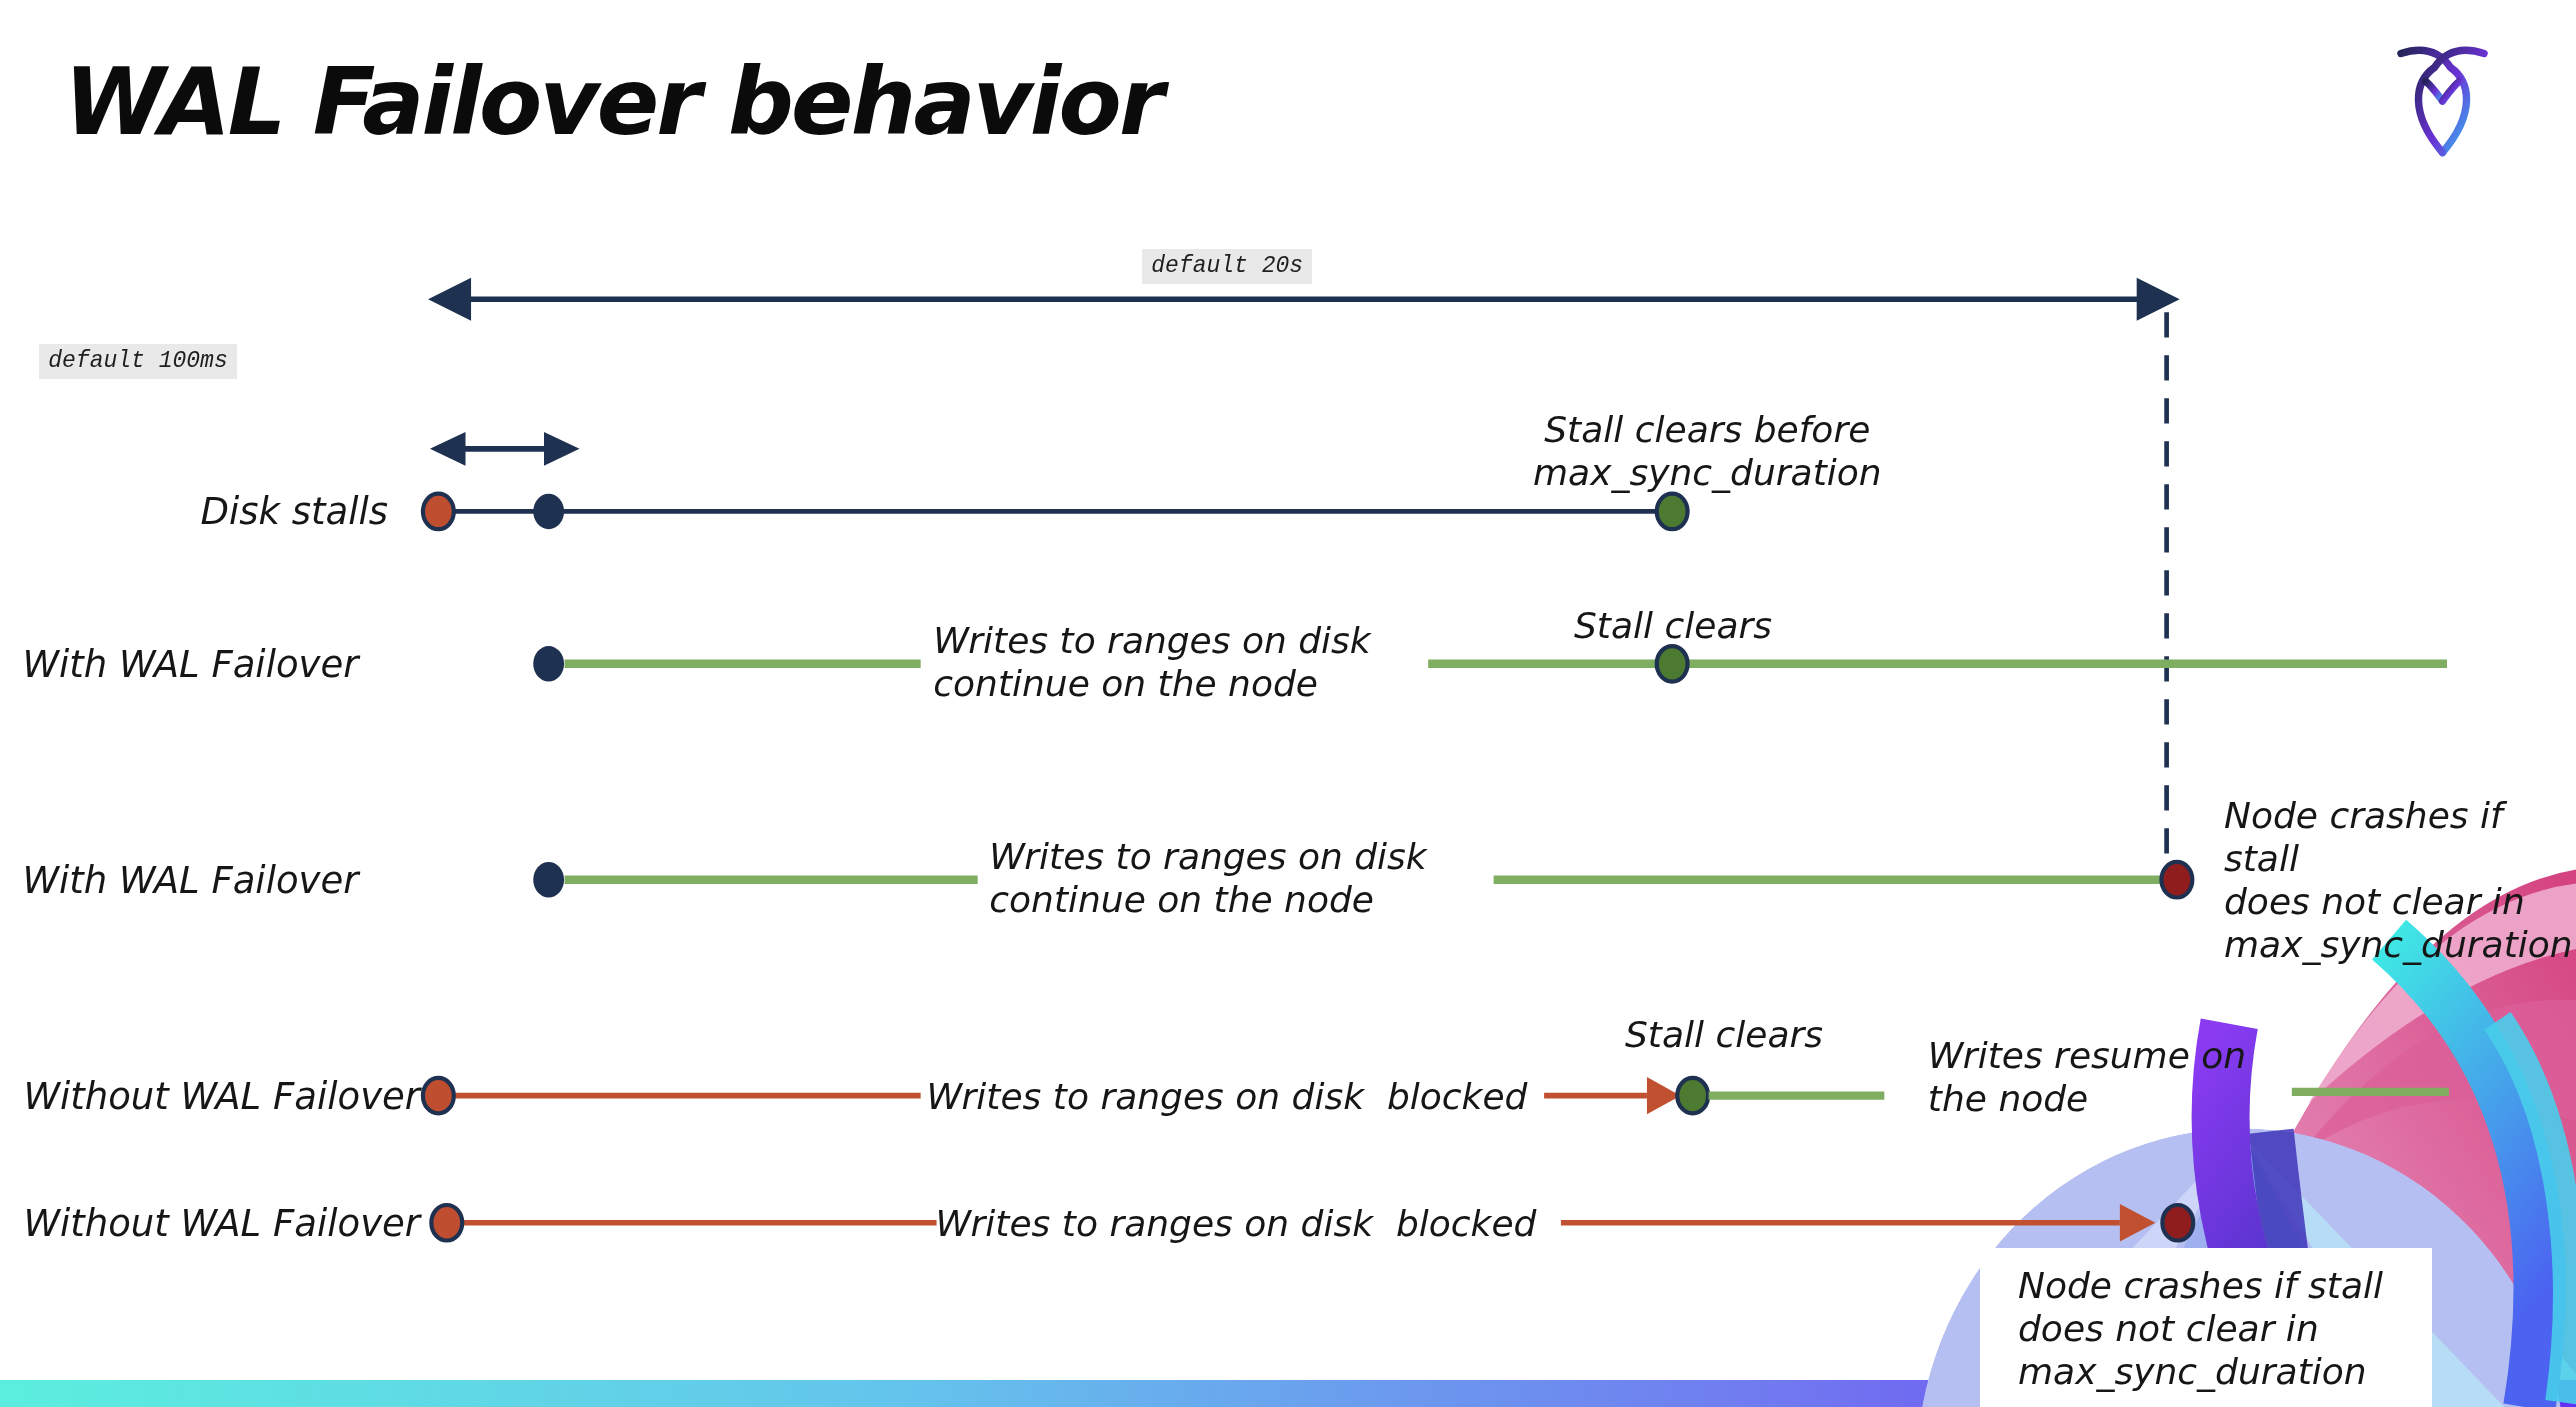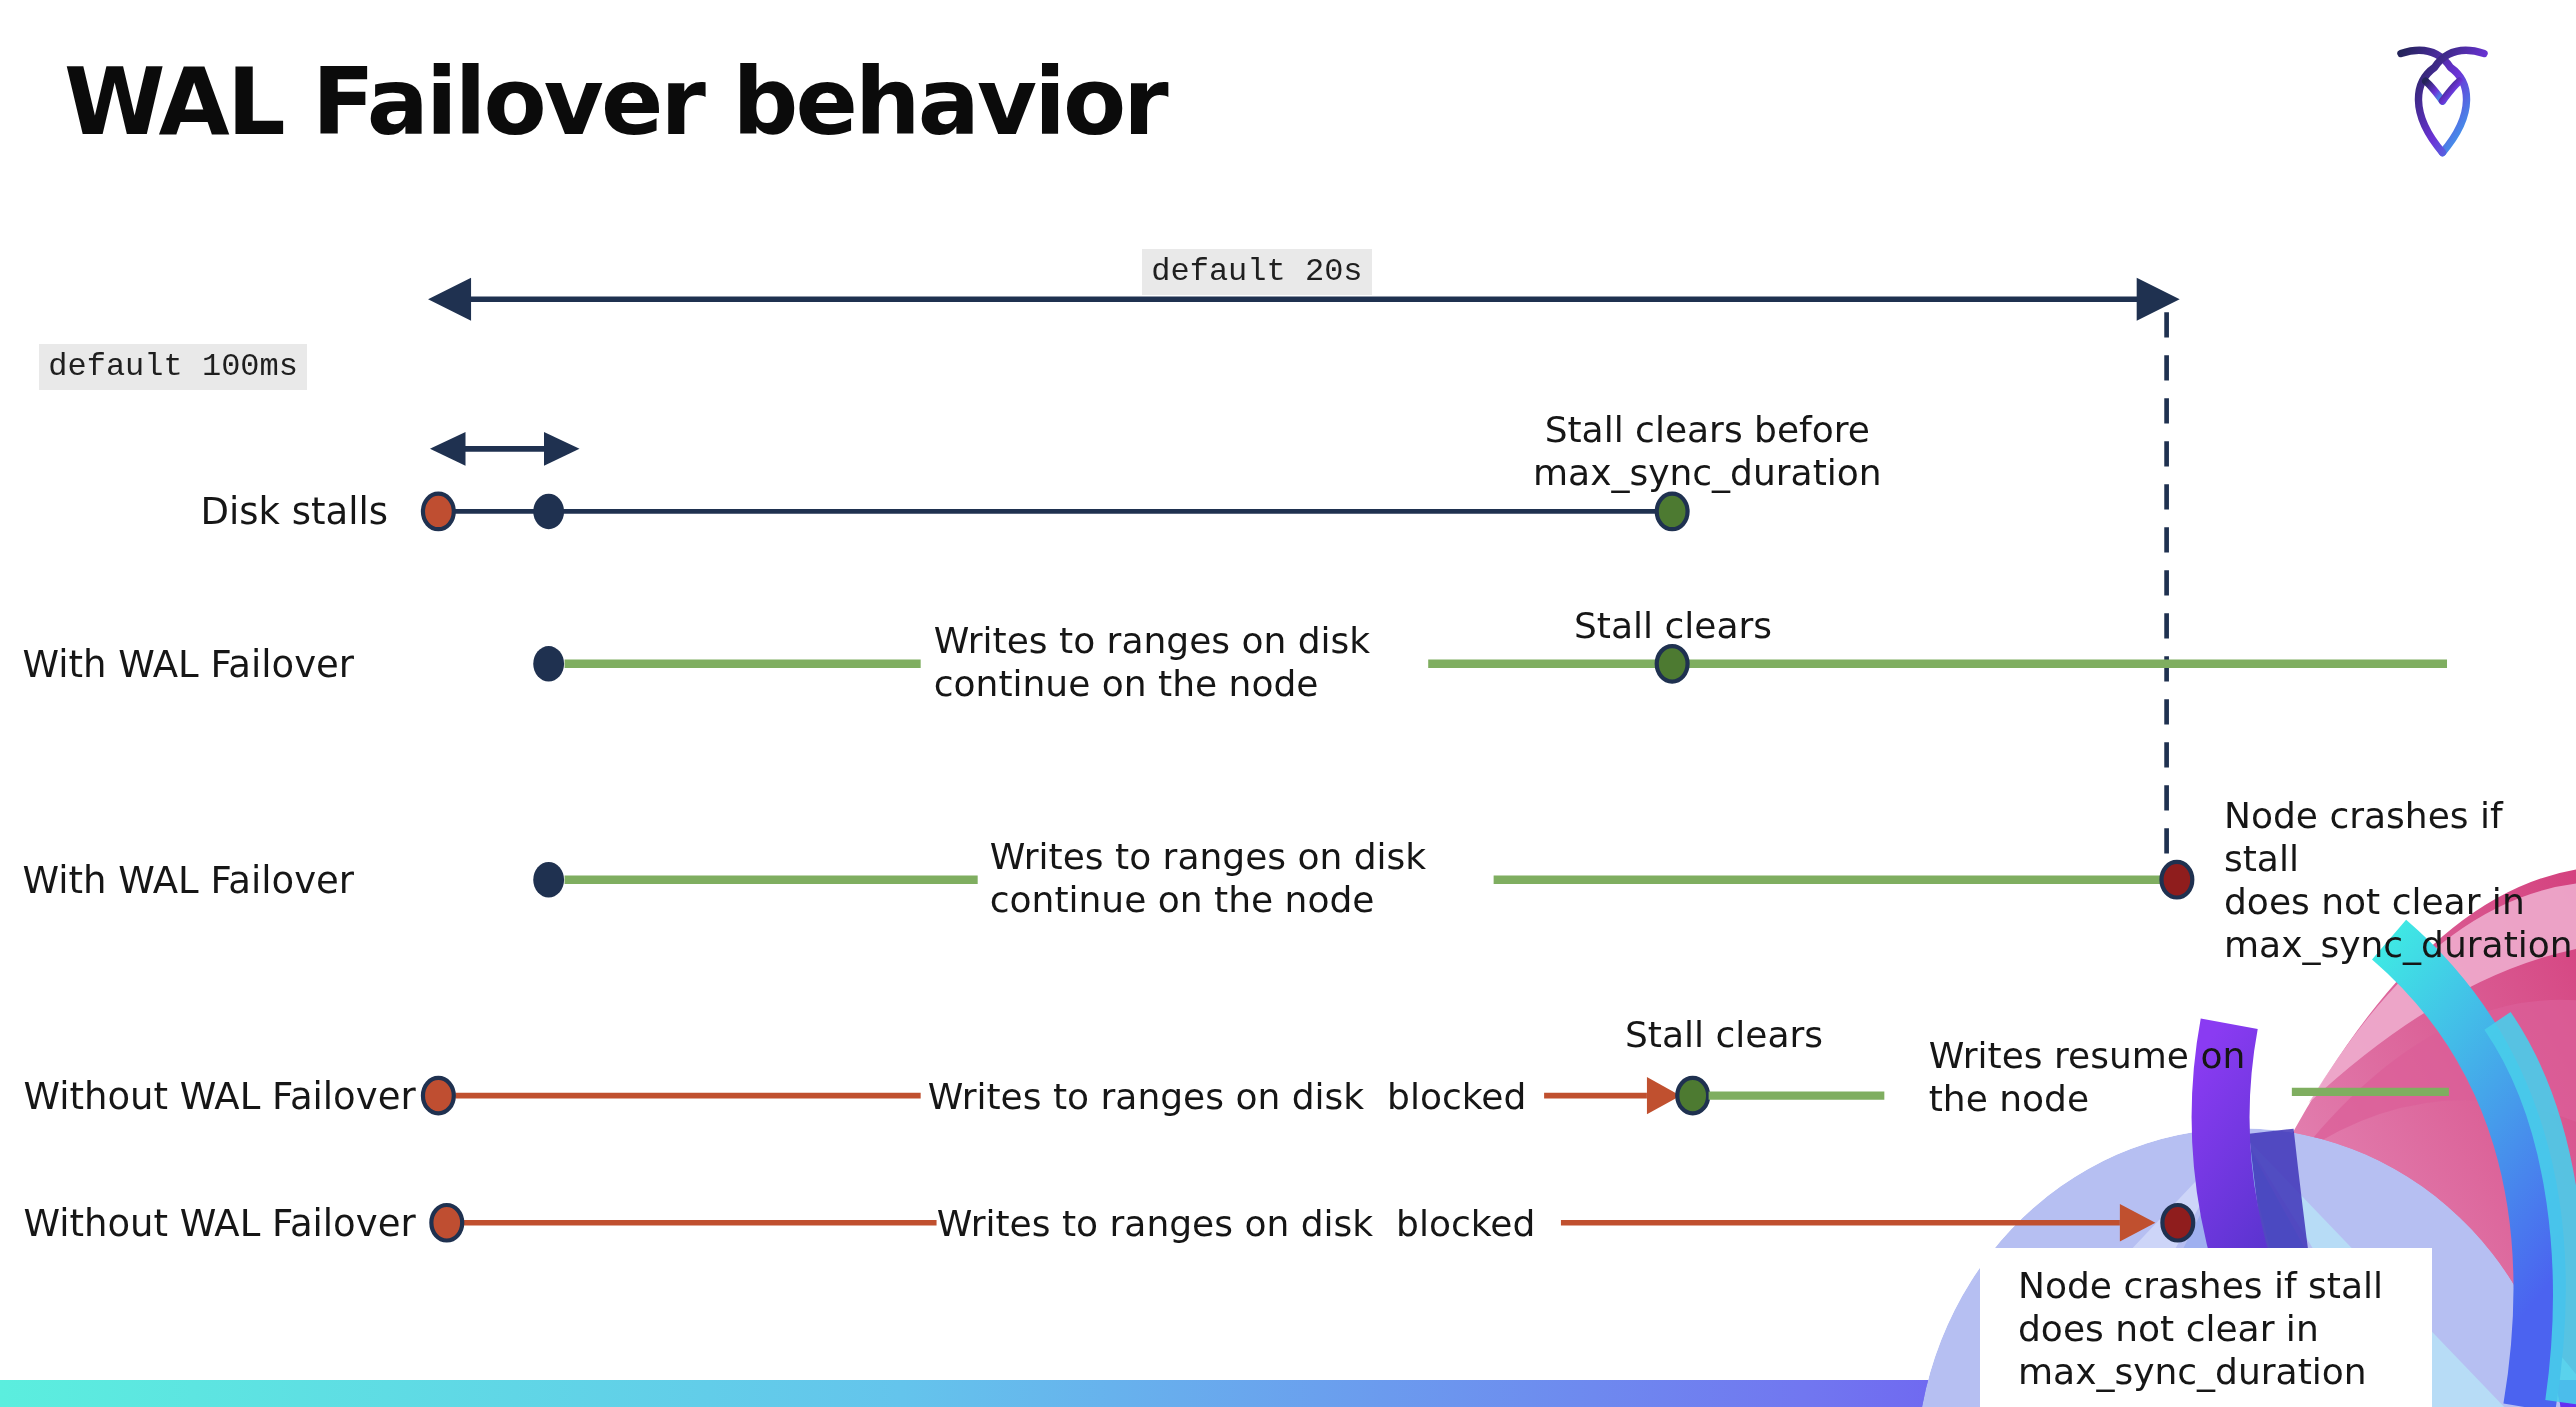--- a/index.html
+++ b/index.html
@@ -1,28 +1,28 @@
 <!DOCTYPE html>
 <html style="font-size:15px"><head>
 <meta charset="utf-8">
 <style>
   * { box-sizing: border-box; margin: 0; padding: 0; }
   html, body { width: 2576px; height: 1408px; background: #ffffff; overflow: hidden;
                font-family: "DejaVu Sans", "Liberation Sans", sans-serif; }
   .abs { position: absolute; }
-  #page { position: relative; width: 2416px; height: 1408px; }
+  #page { position: relative; width: 2416px; height: 1408px; font-style: italic; }
 
   
   .title { left: 64px; top: 49px; font-size: 92px; font-weight: 800; letter-spacing: -2.8px;
            color: #0b0b0b; z-index: 6; }
 
   
   .code-block { z-index: 5; }
   .code-line { display: table; font-family: "Liberation Mono", "DejaVu Sans Mono", monospace;
-               font-size: 32px; color: #1f1f1f; background: #e9e9e9;
+               font-size: 23px; color: #1f1f1f; background: #e9e9e9;
                padding: 3.7px 9.3px 5.6px 9.3px; margin-bottom: 1.9px; white-space: pre; }
 
   
   .lbl { position: absolute; font-size: 36px; line-height: 43px; color: #161616;
          white-space: pre-wrap; z-index: 5; }
   .row-lbl { font-size: 37px; }
   .center { transform: translateX(-50%); text-align: left; }
   .right { text-align: right; }
 
   

